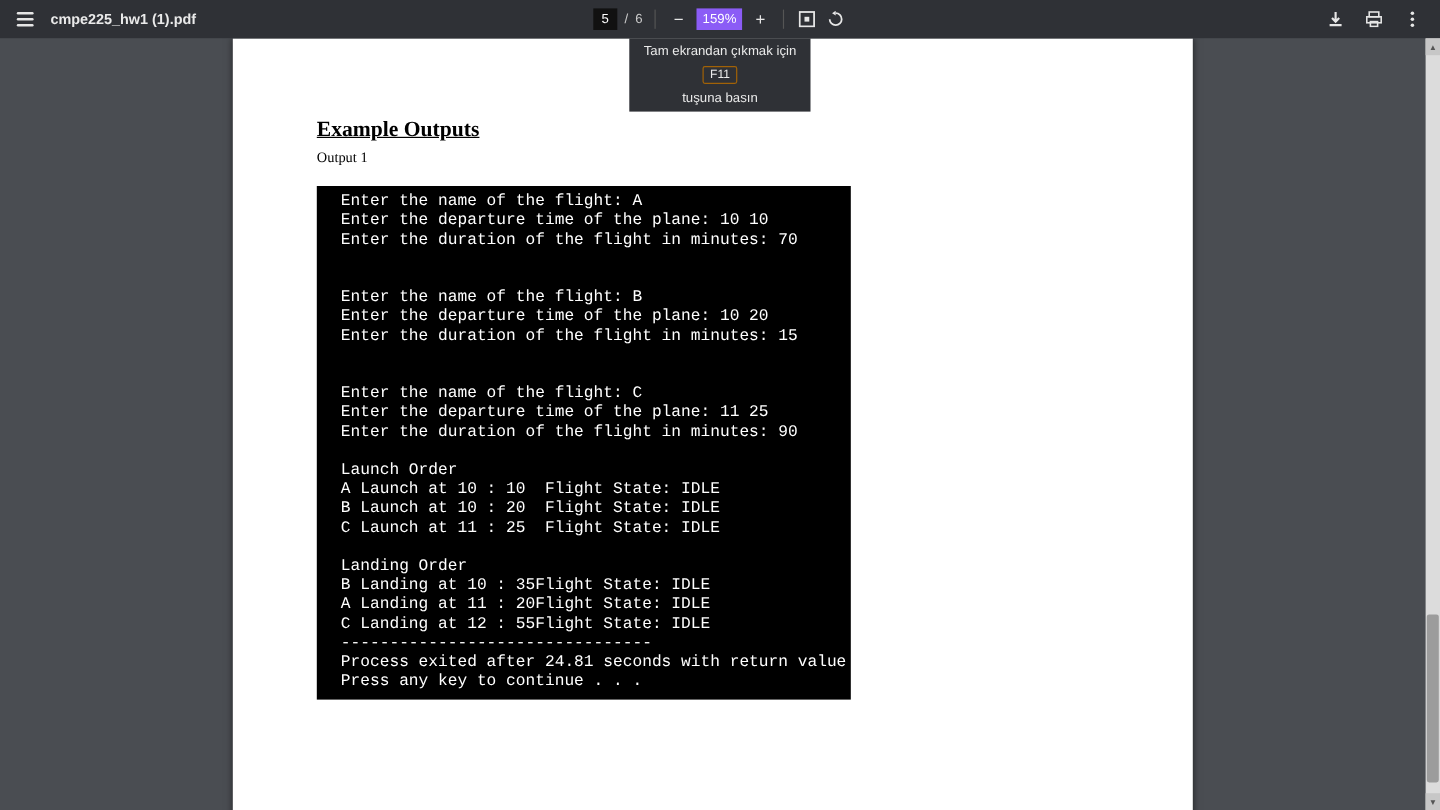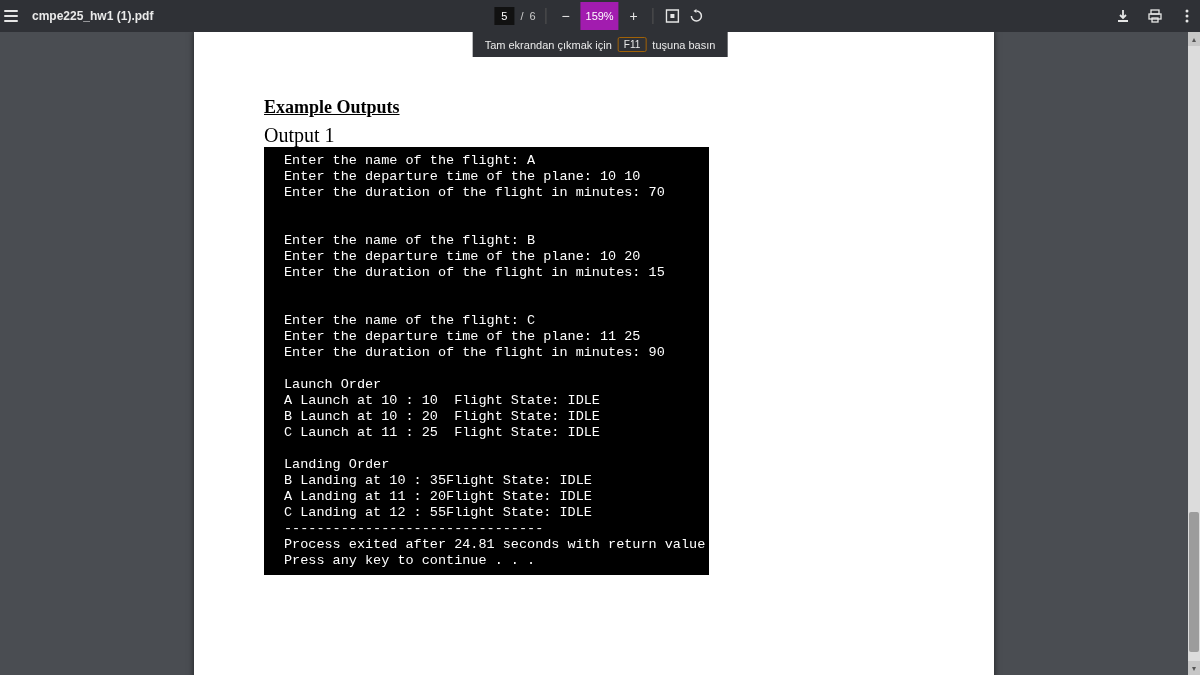--- a/index.html
+++ b/index.html
@@ -11,21 +11,21 @@
     overflow: hidden;
     position: relative;
   }
   .toolbar {
     height: 32px;
     background: #2f3136;
     display: flex;
     align-items: center;
     color: #e6e6e6;
     font-size: 12px;
-    padding: 0 4px;
+    padding: 0 14px;
     position: relative;
   }
   .toolbar-left { display: flex; align-items: center; gap: 14px; }
   .toolbar-center {
     position: absolute;
     left: 50%;
     transform: translateX(-50%);
     display: flex;
     align-items: center;
     gap: 6px;
@@ -48,41 +48,42 @@
     border: none; text-align: center; font-size: 11px;
   }
   .pagesep { color: #ccc; font-size: 11px; }
   .pagecount { color: #ccc; font-size: 11px; }
   .vdiv { width: 1px; height: 16px; background: #555; margin: 0 4px; }
   .zoomout, .zoomin, .iconbtn {
     color: #e6e6e6; font-size: 14px; cursor: pointer;
     width: 18px; text-align: center;
   }
   .zoombox {
-    width: 38px; height: 28px; background: #a21caf; color: #fff;
+    width: 38px; height: 18px; background: #8b5cf6; color: #fff;
     font-size: 11px; display: flex; align-items: center; justify-content: center;
   }
   .fit-icon, .rotate-icon, .download-icon, .print-icon, .more-icon {
     display:inline-flex; align-items:center; justify-content:center;
     width:18px; height:18px; cursor:pointer;
   }
   svg { display:block; }
   .notice {
     position:absolute;
     top:32px;
     left:50%;
     transform:translateX(-50%);
     background:#2f3136;
     color:#eaeaea;
     font-size:11px;
     padding:5px 12px;
     display:flex;
     align-items:center;
     gap:6px;
     z-index:5;
+    flex-direction:column;
   }
   .keycap {
     border:1px solid #a16207; padding:1px 5px; border-radius:2px;
     font-size:10px; background:#2f3136;
   }
   .viewer {
     position:absolute;
     top:32px; left:0; right:12px; bottom:0;
     background:#4a4d52;
     overflow:hidden;
@@ -100,22 +101,22 @@
   }
   .heading {
     font-family: "Times New Roman", serif;
     font-size:18px;
     font-weight:bold;
     text-decoration:underline;
     margin-bottom:6px;
   }
   .subheading {
     font-family: "Times New Roman", serif;
-    font-size:20px;
-    margin-bottom:0;
+    font-size:12px;
+    margin-bottom:16px;
   }
   .console {
     width:445px;
     background:#000;
     color:#fff;
     font-family: "Consolas","Courier New",monospace;
     font-size:13.5px;
     line-height:16px;
     padding:6px 20px;
     white-space:pre;

